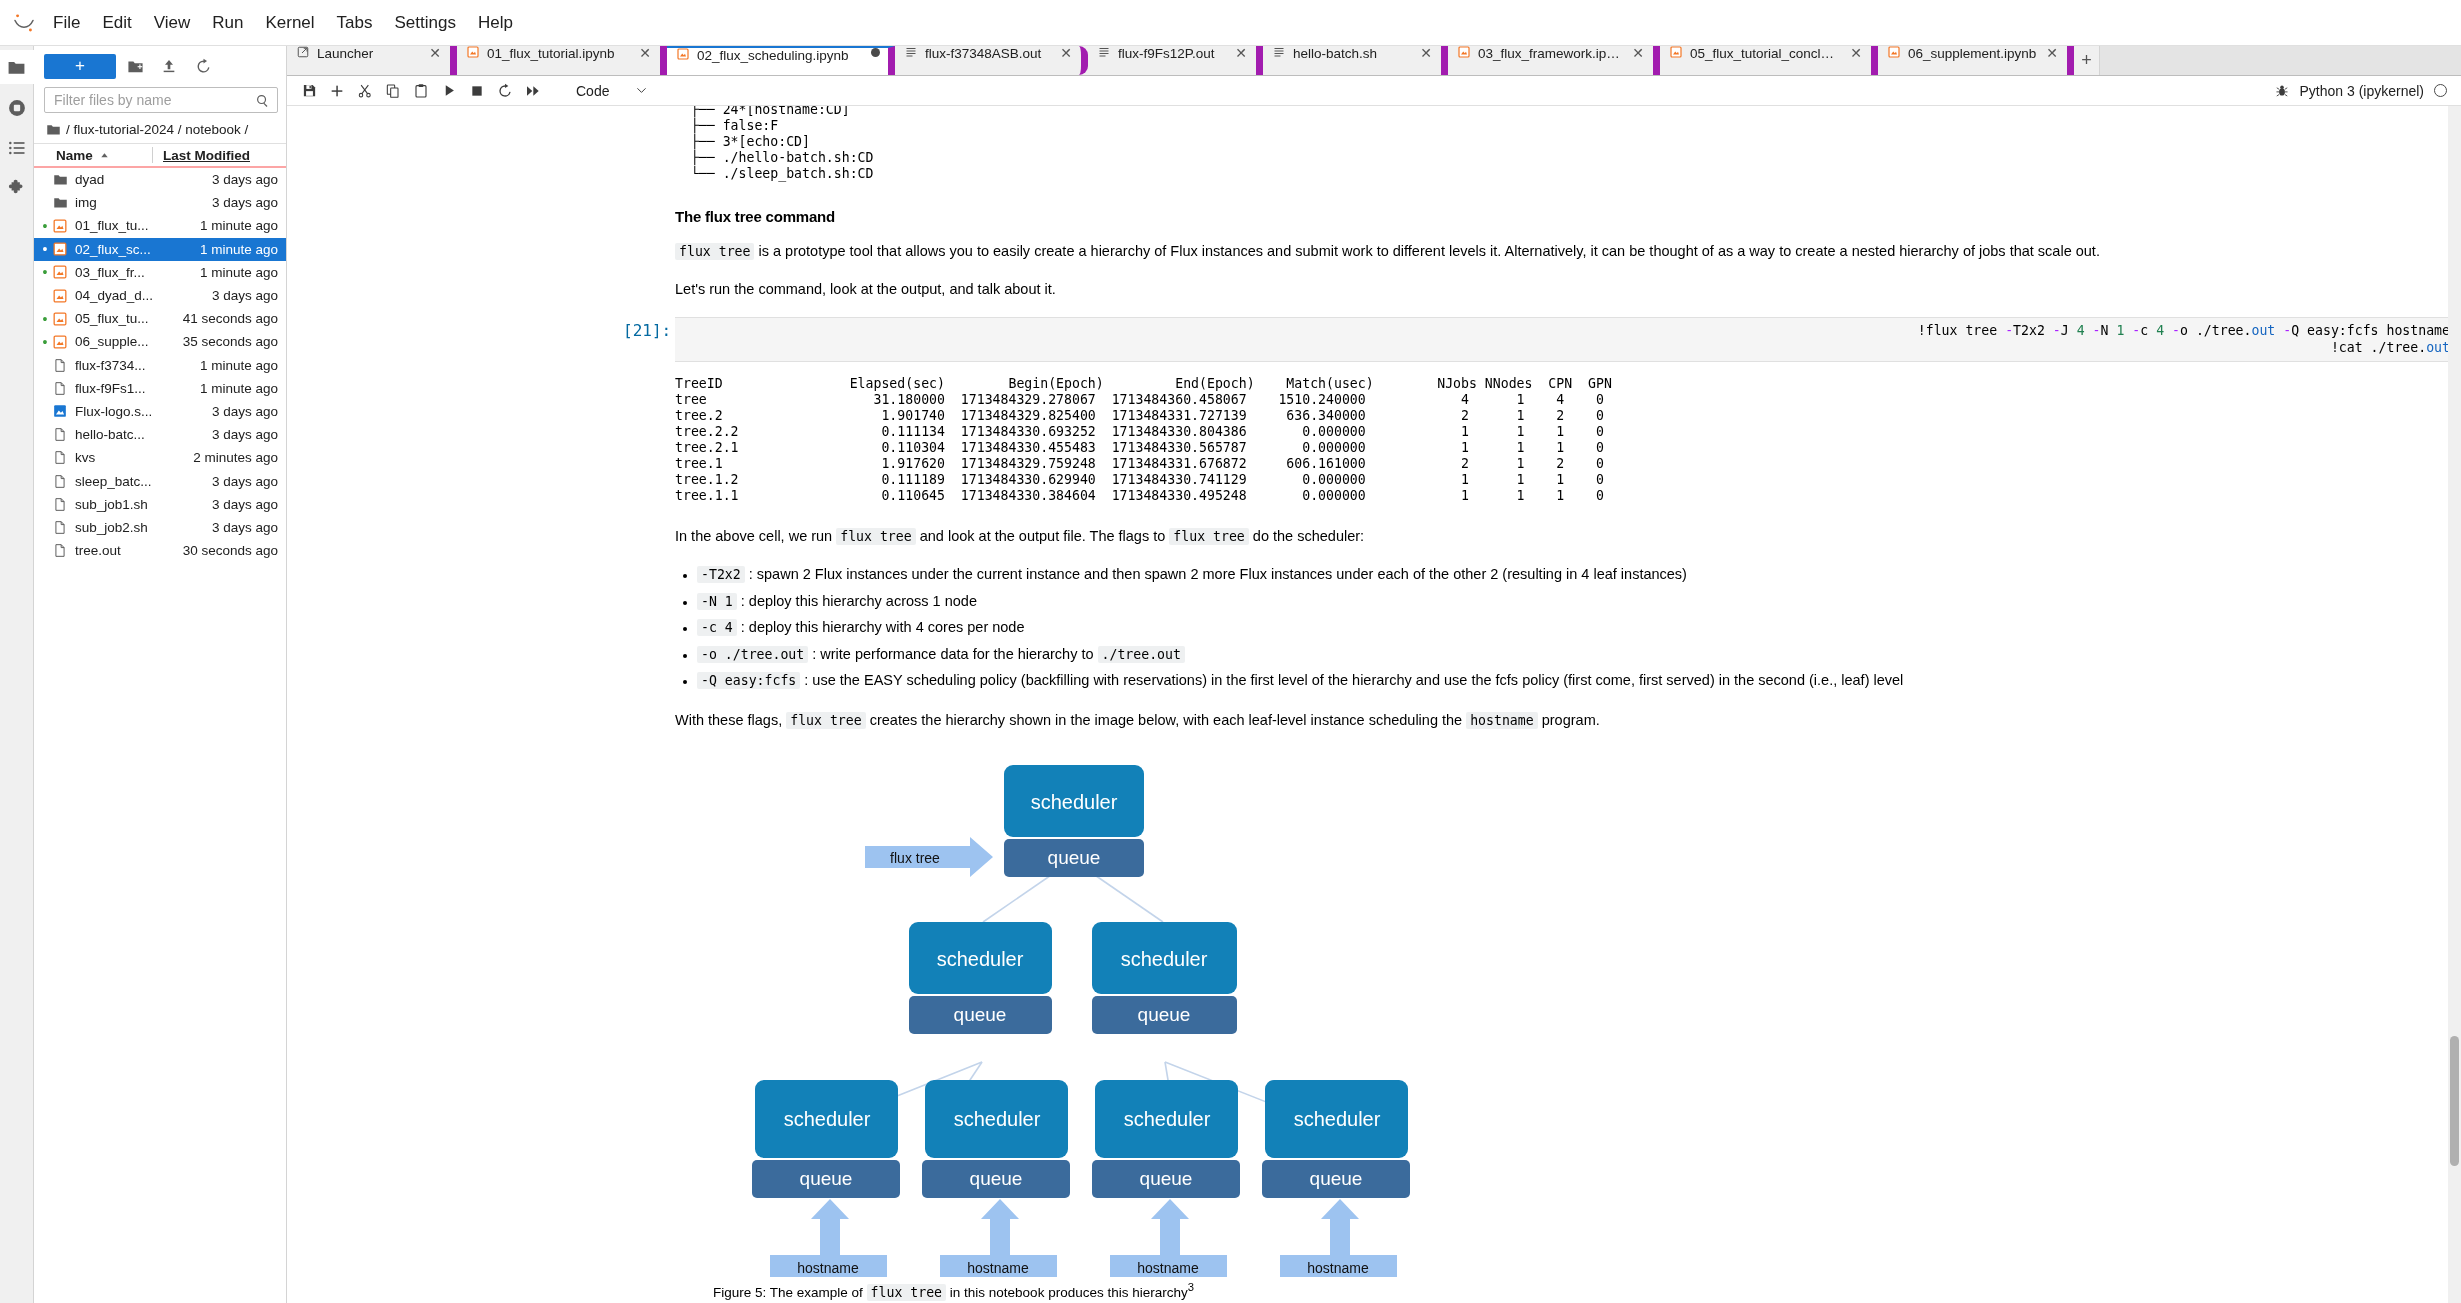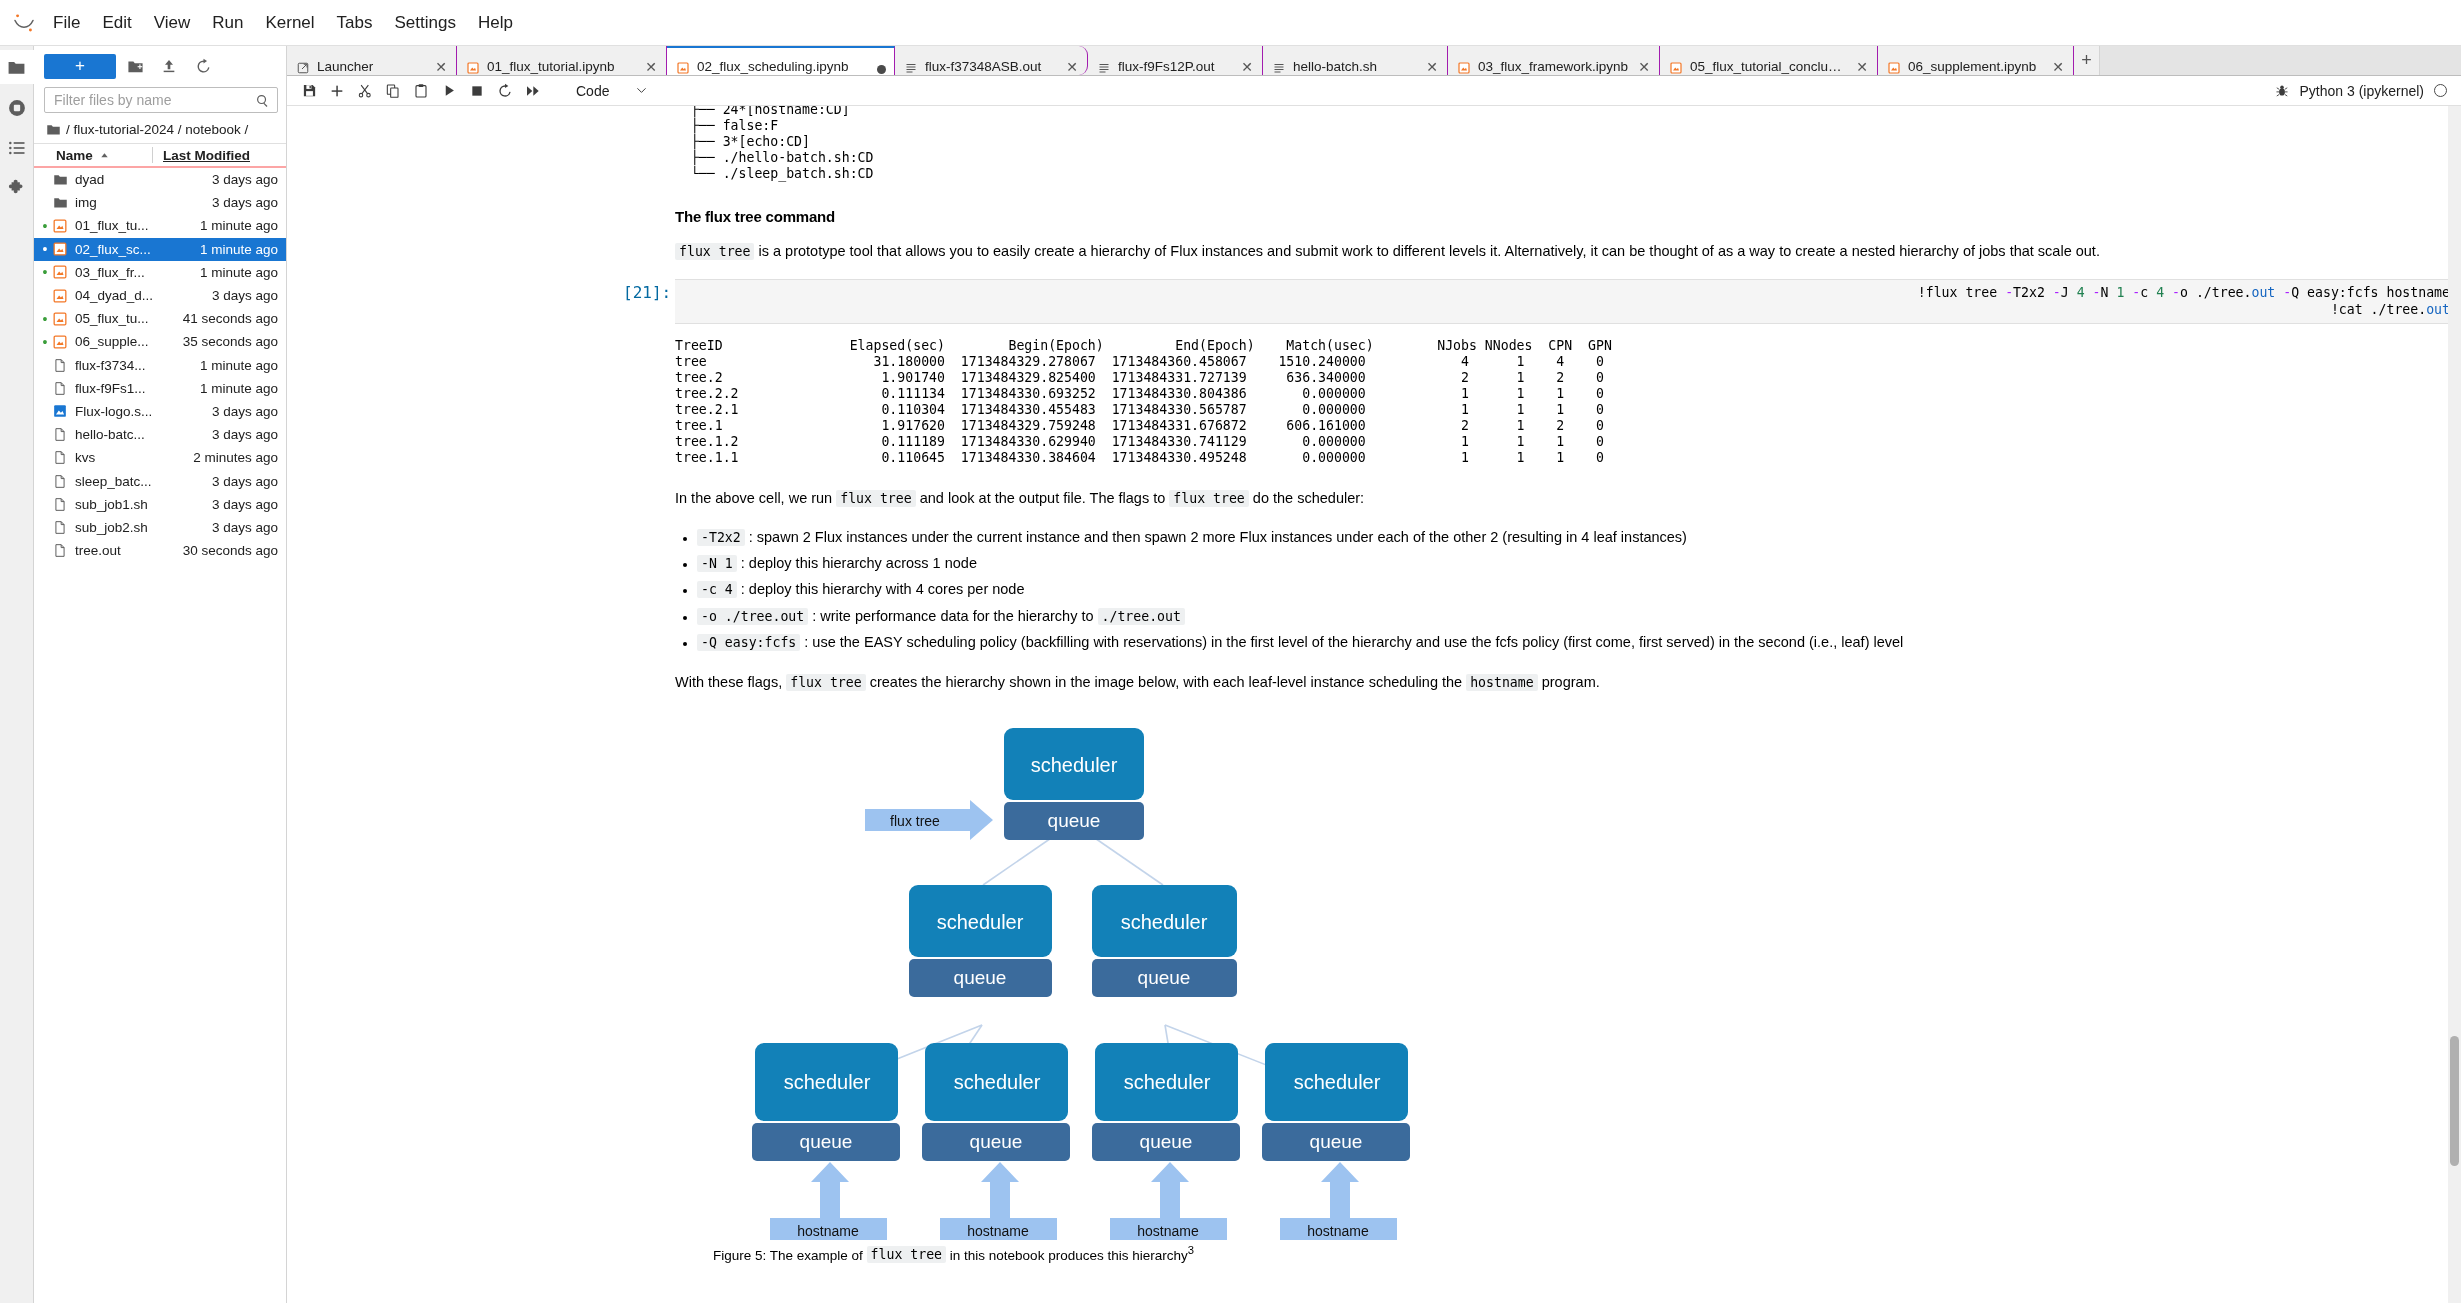--- a/index.html
+++ b/index.html
@@ -155,26 +155,26 @@
   #tabbar {
     height: 30px;
     display: flex;
     align-items: stretch;
     background: #f0f0f0;
     border-bottom: 1px solid #bdbdbd;
     overflow: hidden;
   }
   .jtab {
     display: flex;
-    align-items: flex-end;
-    padding: 0 8px 1px 10px;
+    align-items: flex-start;
+    padding: 0 8px 12px 10px;
     font-size: 13.5px;
     color: #212121;
     background: #f0f0f0;
-    border-right: 1px solid #a21caf;
+    border-right: 7px solid #a21caf;
     cursor: pointer;
     gap: 8px;
     white-space: nowrap;
     position: relative;
     min-width: 0;
   }
   .jtab.active {
     background: #fff;
     border-top: 2px solid #1976d2;
     padding-top: 0;
@@ -824,20 +824,21 @@
   ├── 3*[echo:CD]
   ├── ./hello-batch.sh:CD
   └── ./sleep_batch.sh:CD</pre>
         </div>
 
         <div class="nbpad">
           <div class="md-h2">The flux tree command</div>
           <div class="md-p">
             <code class="ic">flux tree</code><span> is a prototype tool that allows you to easily create a hierarchy of Flux instances and submit work to different levels it. Alternatively, it can be thought of as a way to create a nested hierarchy of jobs that scale out.</span>
           </div>
+          <div class="md-p">Let's run the command, look at the output, and talk about it.</div>
         </div>
 
         <div class="cell-input-wrap">
           <div class="prompt">[21]:</div>
           <div class="cell-input">
             <pre><span class="tk-plain">!flux tree </span><span class="tk-op">-</span><span class="tk-plain">T2x2 </span><span class="tk-op">-</span><span class="tk-plain">J </span><span class="tk-num">4</span><span class="tk-plain"> </span><span class="tk-op">-</span><span class="tk-plain">N </span><span class="tk-num">1</span><span class="tk-plain"> </span><span class="tk-op">-</span><span class="tk-plain">c </span><span class="tk-num">4</span><span class="tk-plain"> </span><span class="tk-op">-</span><span class="tk-plain">o ./tree.</span><span class="tk-str">out</span><span class="tk-plain"> </span><span class="tk-op">-</span><span class="tk-plain">Q easy:fcfs hostname
 !cat ./tree.</span><span class="tk-str">out</span></pre>
           </div>
         </div>
 

